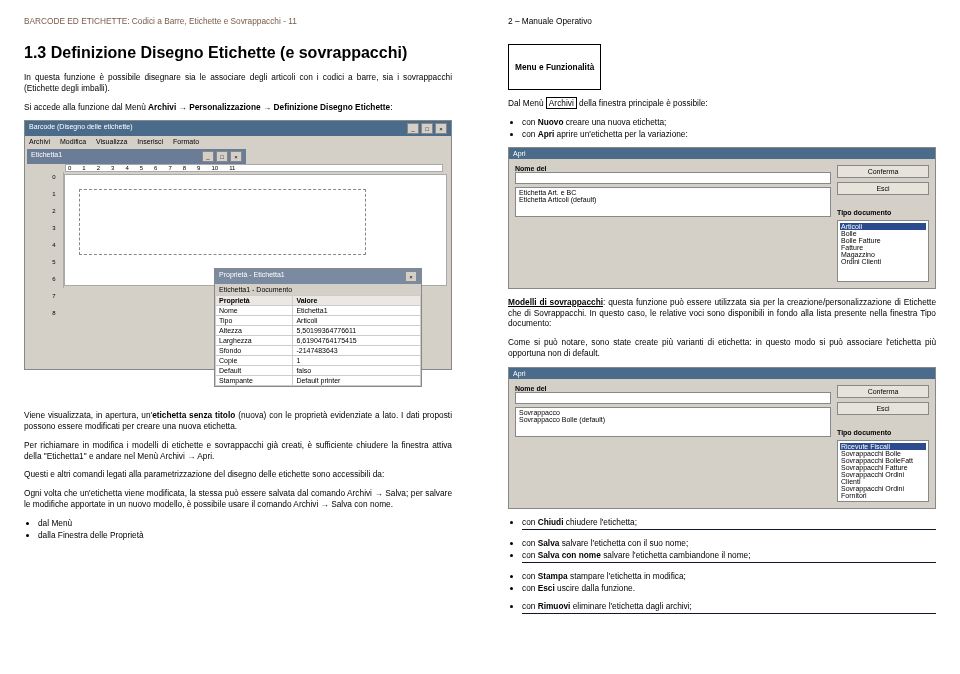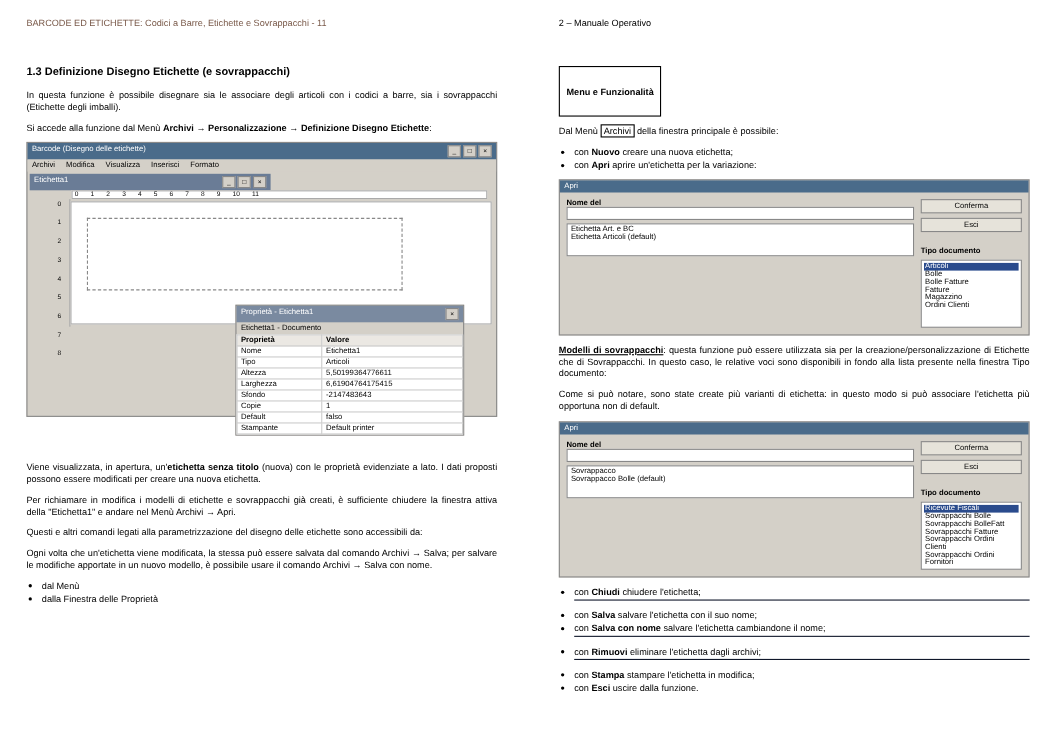--- a/index.html
+++ b/index.html
@@ -1,20 +1,20 @@
 <!DOCTYPE html>
 <html><head>
 <meta charset="utf-8">
 <style>
 body{margin:0;background:#fff;font-family:Arial,Helvetica,sans-serif;font-size:8.3px;color:#000;width:960px;height:674px;overflow:hidden}
 .pages{display:flex;gap:56px;padding:16px 24px}
 .page{width:430px}
-.hdr{font-size:8.3px;color:#000;margin-bottom:34px}
+.hdr{font-size:8.3px;color:#000;margin-bottom:18px}
 .pg-left .hdr{color:#7a5a4a}
-.h1{font-size:10px;font-weight:bold;margin-bottom:10px}
+.h1{font-size:16px;font-weight:bold;margin-bottom:10px}
 p{margin:0 0 8px 0;line-height:1.3;text-align:justify}
 .box{border:1px solid #000;padding:17px 6px;display:inline-block;background:#fff;font-weight:bold;margin-bottom:8px}
 ul.b{margin:4px 0 8px 14px;padding:0}
 ul.b li{margin-bottom:2px;list-style:disc}
 b{font-weight:bold}
 
 .scr{border:1px solid #888;background:#d4d0c8;font-size:7px;color:#000;margin:6px 0 10px 0}
 .titlebar{background:linear-gradient(#4a6b8a,#4a6b8a);color:#fff;padding:2px 4px;display:flex;justify-content:space-between;font-size:7px}
 .tb-right{display:flex;gap:2px}
 .tb-btn{width:10px;height:9px;background:#d4d0c8;border:1px solid #888;font-size:6px;display:flex;align-items:center;justify-content:center;color:#000}
@@ -272,22 +272,22 @@
     </div>
   </div>
 
   <ul class="b para-under">
     <li><span>con </span><b>Chiudi</b><span> chiudere l'etichetta;</span></li>
   </ul>
   <ul class="b para-under">
     <li><span>con </span><b>Salva</b><span> salvare l'etichetta con il suo nome;</span></li>
     <li><span>con </span><b>Salva con nome</b><span> salvare l'etichetta cambiandone il nome;</span></li>
   </ul>
-  <ul class="b para-under">
-    <li><span>con </span><b>Rimuovi</b><span> eliminare l'etichetta dagli archivi;</span></li>
-  </ul>
   <ul class="b">
     <li><span>con </span><b>Stampa</b><span> stampare l'etichetta in modifica;</span></li>
     <li><span>con </span><b>Esci</b><span> uscire dalla funzione.</span></li>
   </ul>
+  <ul class="b para-under">
+    <li><span>con </span><b>Rimuovi</b><span> eliminare l'etichetta dagli archivi;</span></li>
+  </ul>
 </div>
 
 </div>
 
 </body></html>

